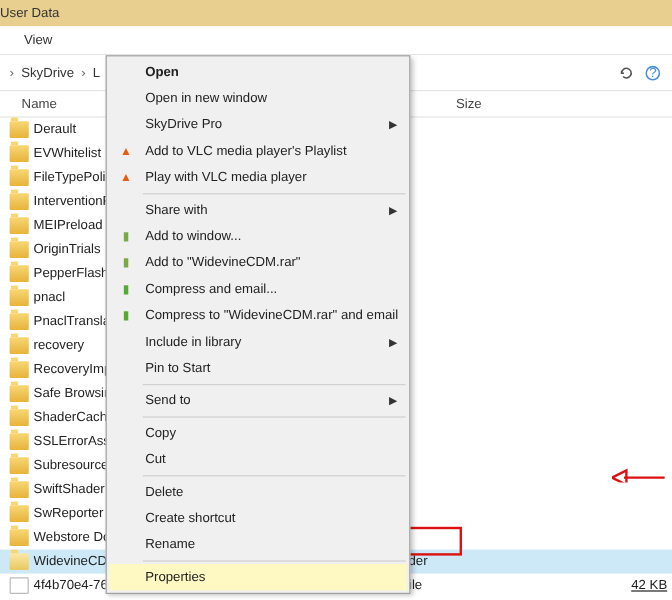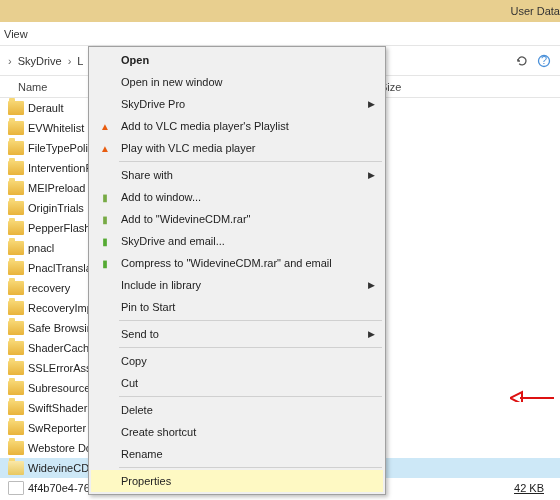--- a/index.html
+++ b/index.html
@@ -1,20 +1,20 @@
 <!DOCTYPE html>
 <html><head>
 <meta charset="utf-8">
 <style>
 * { margin: 0; padding: 0; box-sizing: border-box; font-family: "Segoe UI", Tahoma, sans-serif; font-size: 11px; }
 body { width: 560px; height: 500px; background: #fff; overflow: hidden; position: relative; }
 
-.titlebar { background: #e8cf8f; height: 22px; display: flex; align-items: center; justify-content: flex-end; color: #333; font-size: 12px; }
-
-.menubar { height: 24px; background: #fff; border-bottom: 1px solid #e5e5e5; display: flex; align-items: center; padding: 0 4px; }
+.titlebar { background: #e8cf8f; height: 22px; display: flex; align-items: center; justify-content: flex-start; color: #333; font-size: 12px; }
+
+.menubar { height: 24px; background: #fff; border-bottom: 1px solid #e5e5e5; display: flex; align-items: center; padding: 0 20px; }
 .menubar span { color: #333; }
 
 .toolbar { height: 30px; background: #fff; border-bottom: 1px solid #e5e5e5; display: flex; align-items: center; padding: 0 8px; justify-content: space-between; }
 .breadcrumb { display: flex; align-items: center; gap: 6px; color: #333; }
 .breadcrumb .chev { color: #666; }
 .toolbar-right { display: flex; gap: 6px; align-items: center; }
 .tbicon { width: 16px; height: 16px; display: flex; align-items: center; justify-content: center; color: #555; }
 
 .columns { height: 22px; border-bottom: 1px solid #e5e5e5; display: flex; align-items: center; }
 .col-name { width: 180px; padding-left: 18px; color: #444; }
@@ -25,24 +25,24 @@
 .filelist { position: relative; }
 .row { height: 20px; display: flex; align-items: center; padding-left: 8px; }
 .row .icon { width: 16px; height: 14px; margin-right: 4px; flex-shrink: 0; }
 .folder-icon { background: linear-gradient(#f7d774,#e8b33a); border-radius: 1px; position: relative; }
 .folder-icon::before { content:""; position:absolute; top:-3px; left:1px; width:6px; height:3px; background:#f7d774; border-radius:1px 1px 0 0; }
 .folder-icon.open { background: linear-gradient(#fae8a8,#e8c860); }
 .file-icon { background: #fff; border: 1px solid #bbb; border-radius: 1px; }
 .row .name { width: 160px; white-space: nowrap; overflow: hidden; text-overflow: ellipsis; color: #222; }
 .row .date { width: 120px; color: #222; }
 .row .type { width: 80px; color: #222; white-space: nowrap; overflow: hidden; }
-.row .size { flex: 1; text-align: right; padding-right: 16px; color: #222; text-decoration: underline; }
+.row .size { flex: 1; text-align: right; padding-right: 4px; color: #222; text-decoration: underline; }
 .row.selected { background: #cde8f7; }
 
-.ctxmenu { position: absolute; top: 46px; left: 88px; width: 298px; background: #f0f0f0; border: 1px solid #a0a0a0; box-shadow: 2px 2px 4px rgba(0,0,0,0.25); z-index: 10; padding: 2px; }
+.ctxmenu { position: absolute; top: 46px; left: 88px; width: 254px; background: #f0f0f0; border: 1px solid #a0a0a0; box-shadow: 2px 2px 4px rgba(0,0,0,0.25); z-index: 10; padding: 2px; }
 .ctxmenu .mi { height: 22px; display: flex; align-items: center; padding-left: 30px; position: relative; color: #222; }
 .ctxmenu .mi.bold { font-weight: bold; }
 .ctxmenu .mi.highlighted { background: #fef9c3; }
 .ctxmenu .sep { height: 1px; background: #d0d0d0; margin: 2px 1px 2px 28px; }
 .ctxmenu .mi .micon { position: absolute; left: 6px; width: 16px; height: 16px; display:flex; align-items:center; justify-content:center; font-size:10px; }
 .ctxmenu .mi .sub { position: absolute; right: 8px; color: #333; font-size:9px; }
 .vlc { color:#e85c0f; font-weight:bold; }
 .books { color:#7a4; }
 .rar { color:#5a3; }
 
@@ -261,21 +261,21 @@
   <div class="mi">
       <span class="micon books">▮</span>
       <span>Add to window...</span>
     </div>
   <div class="mi">
       <span class="micon books">▮</span>
       <span>Add to "WidevineCDM.rar"</span>
     </div>
   <div class="mi">
       <span class="micon rar">▮</span>
-      <span>SkyDrive and email...</span>
+      <span>Compress and email...</span>
     </div>
   <div class="mi">
       <span class="micon rar">▮</span>
       <span>Compress to "WidevineCDM.rar" and email</span>
     </div>
   <div class="mi">
       <span>Include in library</span>
       <span class="sub">▶</span>
     </div>
   <div class="mi">

